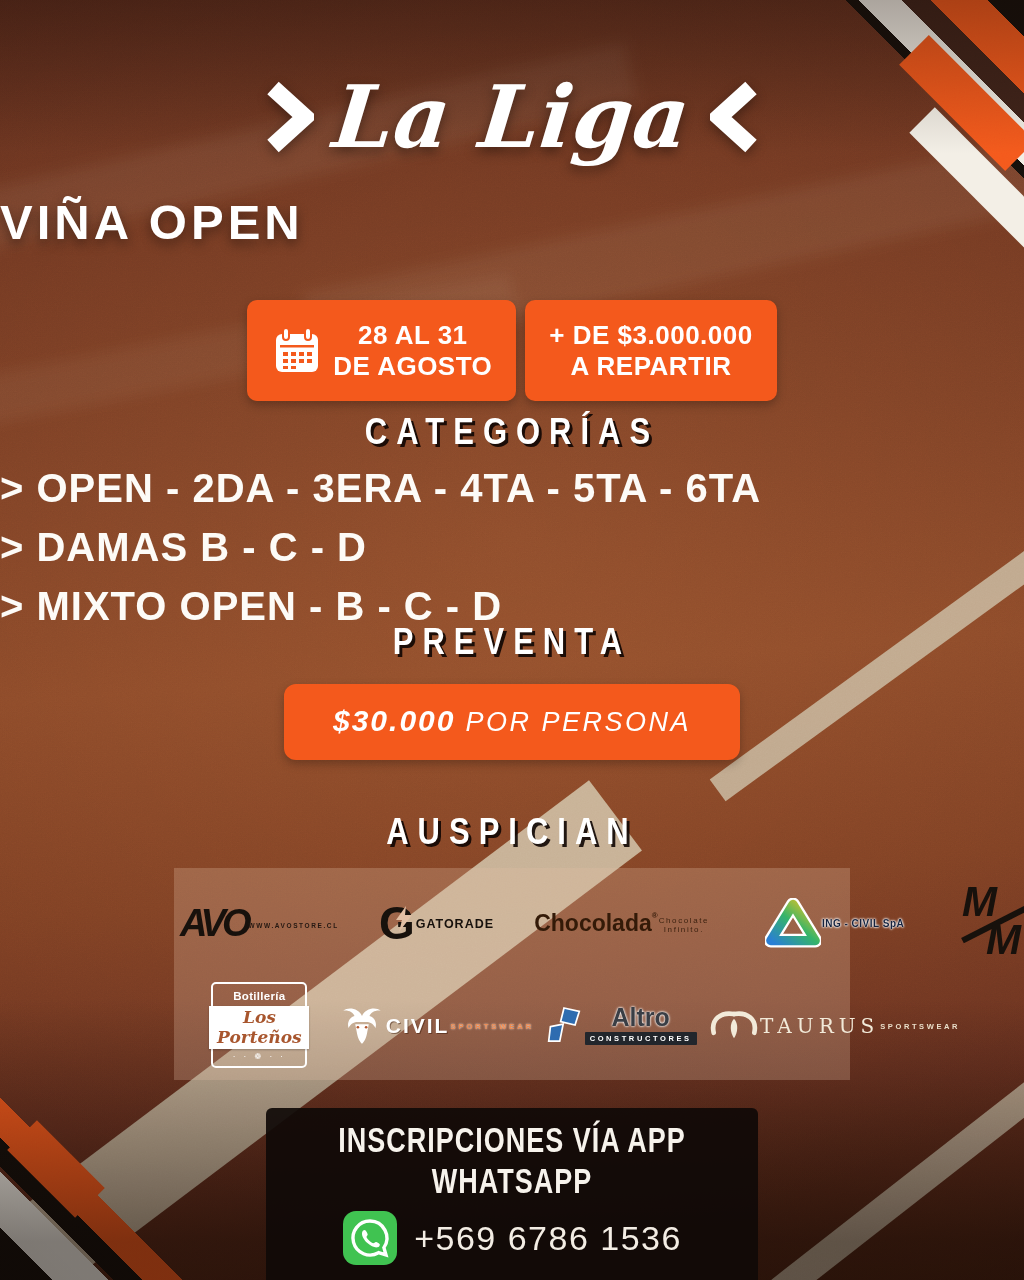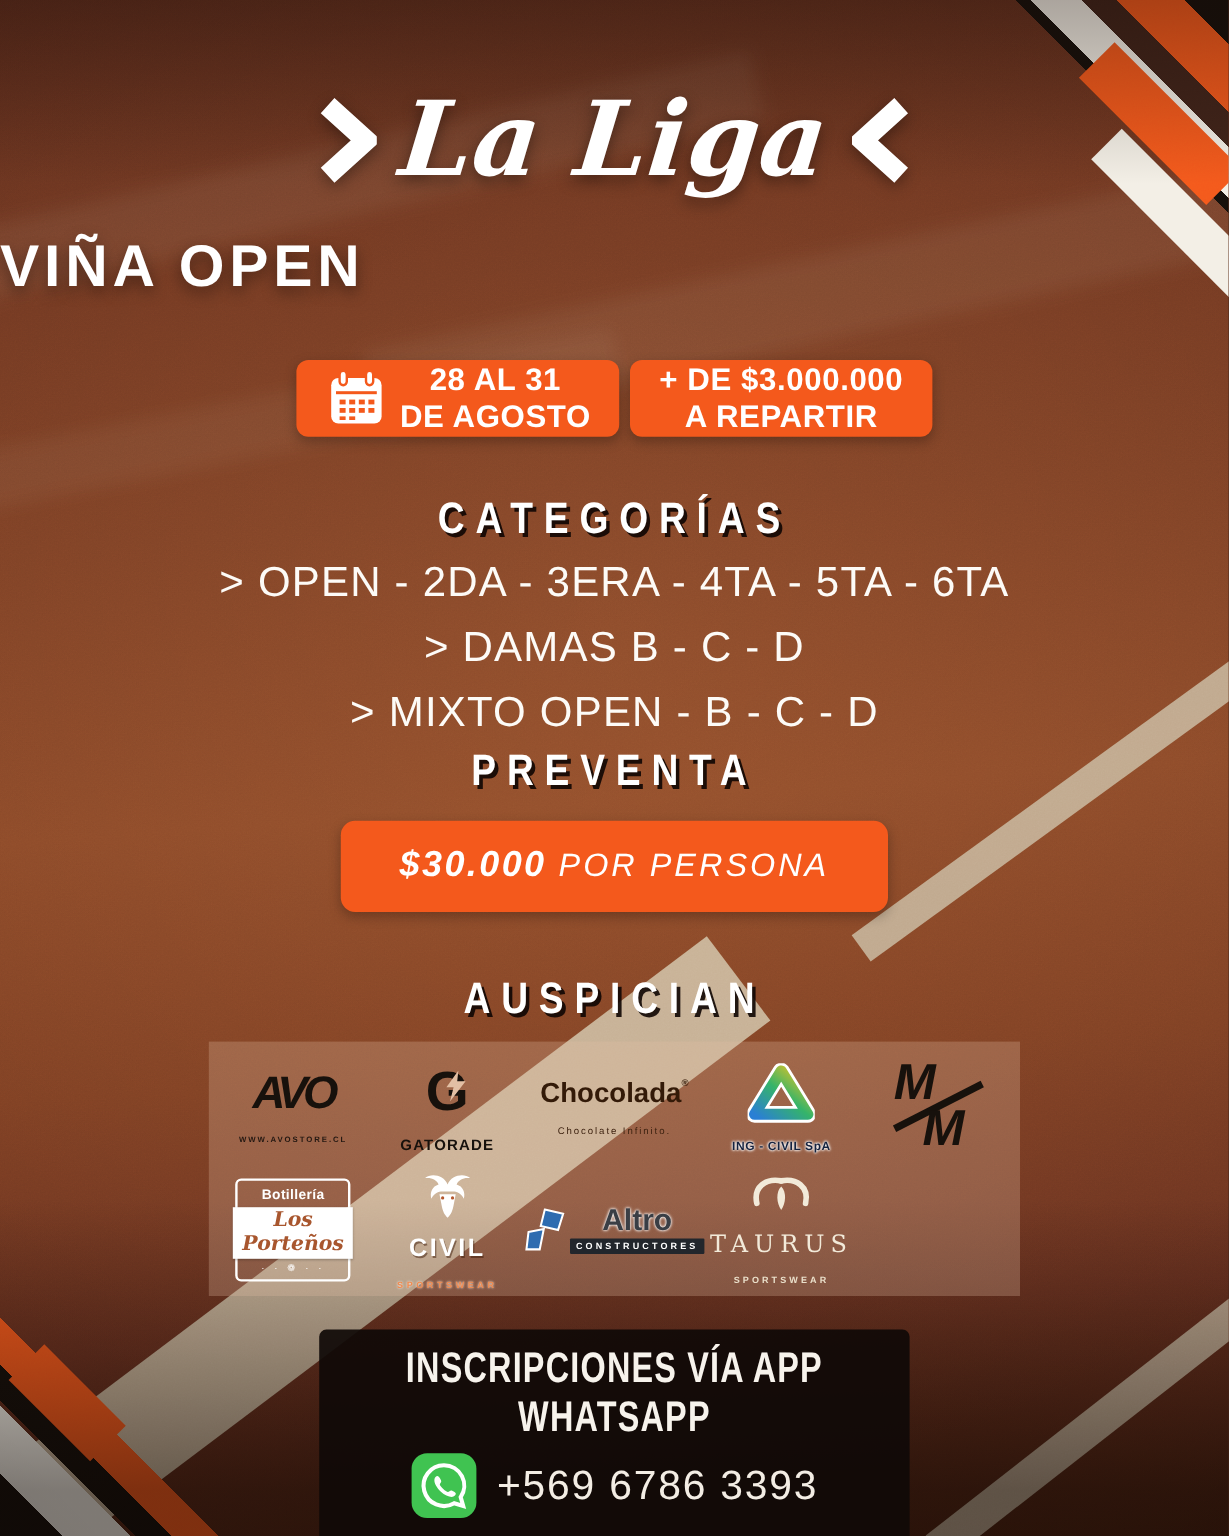--- a/index.html
+++ b/index.html
@@ -36,39 +36,39 @@
   .content{position:absolute;inset:0;}
   .logo-row{position:absolute;top:74px;left:0;right:0;display:flex;align-items:center;justify-content:center;gap:20px;}
   .chev{filter:drop-shadow(0 4px 6px rgba(0,0,0,.35));}
   .laliga{font-family:"DejaVu Serif",serif;font-style:italic;font-weight:900;font-size:86px;line-height:1;
     transform:skewX(-6deg);text-shadow:0 5px 12px rgba(0,0,0,.4);}
   .vina{position:absolute;top:178px;left:0;right:0;font-size:49px;font-weight:900;
     letter-spacing:4px;text-shadow:0 5px 12px rgba(0,0,0,.4);margin-top:16px;}
   
   .badges{position:absolute;top:300px;left:0;right:0;display:flex;justify-content:center;gap:9px;}
   .badge{background:#f4591c;border-radius:10px;display:flex;align-items:center;justify-content:center;gap:10px;
-    padding:0 24px;height:64px;box-shadow:0 4px 10px rgba(0,0,0,.25);}
+    padding:0 24px;height:101px;box-shadow:0 4px 10px rgba(0,0,0,.25);}
   .badge-text{font-weight:800;font-size:26px;line-height:1.18;text-align:center;letter-spacing:.5px;}
   
   .sec-head{text-align:center;font-weight:800;font-size:31px;letter-spacing:9px;
     transform:scaleY(1.18);text-shadow:3px 3px 0 rgba(14,6,3,.9);}
   .categories{position:absolute;top:414px;left:0;right:0;}
   .cat-lines{margin-top:16px;display:flex;flex-direction:column;gap:14px;}
-  .cat-line{text-align:center;font-size:35px;font-weight:400;letter-spacing:1px;color:#fdfbf7;}
+  .cat-line{text-align:left;font-size:40px;font-weight:700;letter-spacing:1px;color:#fdfbf7;}
   .preventa-head{position:absolute;top:624px;left:0;right:0;}
   .preventa-box{position:absolute;top:684px;left:50%;transform:translateX(-50%);width:424px;
     background:#f4591c;border-radius:12px;padding:15px 16px 17px;text-align:center;box-shadow:0 4px 10px rgba(0,0,0,.25);}
   .prev-line{font-style:italic;font-size:27px;letter-spacing:2.5px;color:#fff;line-height:1.45;}
   .prev-price{font-weight:800;font-size:30px;letter-spacing:2px;}
   .ausp-head{position:absolute;top:814px;left:0;right:0;}
   
   .panel{position:absolute;top:868px;left:174px;width:676px;height:212px;
     background:rgba(226,190,164,.28);display:grid;grid-template-columns:repeat(5,1fr);
     grid-template-rows:1fr 1fr;align-items:center;justify-items:center;padding:4px 6px;box-sizing:border-box;}
-  .sp{display:flex;flex-direction:column;align-items:center;justify-content:center;gap:13px;text-align:center;}
+  .sp{display:flex;flex-direction:row;align-items:center;justify-content:center;gap:1px;text-align:center;}
   .avo-text{font-size:38px;font-weight:900;font-style:italic;letter-spacing:-4px;color:#17110c;line-height:1;}
   .avo-url{font-size:6.5px;letter-spacing:1.6px;color:#241812;font-weight:700;margin-top:4px;}
   .g-wrap{position:relative;line-height:1;}
   .g-letter{font-size:46px;font-weight:900;color:#17110c;line-height:1;}
   .g-bolt{position:absolute;left:15px;top:6px;}
   .g-name{font-size:12.5px;font-weight:900;letter-spacing:1px;color:#17110c;margin-top:2px;}
   .tab-l1{font-size:8.5px;font-weight:700;letter-spacing:1px;color:#fff;}
   .tab-l2{font-size:8px;font-weight:700;color:#fff;}
   .tab-l3{font-family:"DejaVu Serif",serif;font-size:20px;font-weight:900;letter-spacing:2px;color:#fff;}
   .choc-text{font-size:23px;font-weight:900;color:#331a08;line-height:1;}
@@ -294,18 +294,18 @@
     </div>
 
     <div class="contact">
       <div class="contact-title">INSCRIPCIONES VÍA APP WHATSAPP</div>
       <div class="phone-row">
         <svg width="56" height="56" viewBox="0 0 56 56">
           <rect x="1" y="1" width="54" height="54" rx="13" fill="#40C351"></rect>
           <path d="M28 11 a17 17 0 1 0 8.5 31.7 L44 45 l-2.1 -7.4 A17 17 0 0 0 28 11 Z" fill="none" stroke="#fff" stroke-width="3.4"></path>
           <path d="M22.5 20 c-1 0 -2.3 1.1 -2.5 3 c-0.3 3 2 7 5.4 10.1 c3.3 3 7.6 4.8 10 4.2 c1.7 -0.5 2.6 -1.9 2.4 -2.9 c-0.1 -0.7 -3 -2.4 -3.9 -2.4 c-0.8 0 -1.8 1.3 -2.6 1.3 c-1.6 -0.1 -6.5 -4.3 -6.8 -6.2 c-0.1 -0.8 1.2 -1.7 1.2 -2.6 c0 -0.9 -1.7 -4.4 -3.2 -4.5 Z" fill="#fff"></path>
         </svg>
-        <div class="phone">+569 6786 3393</div>
+        <div class="phone">+569 6786 1536</div>
       </div>
     </div>
 
   </div>
 </div>
 
 </body></html>

